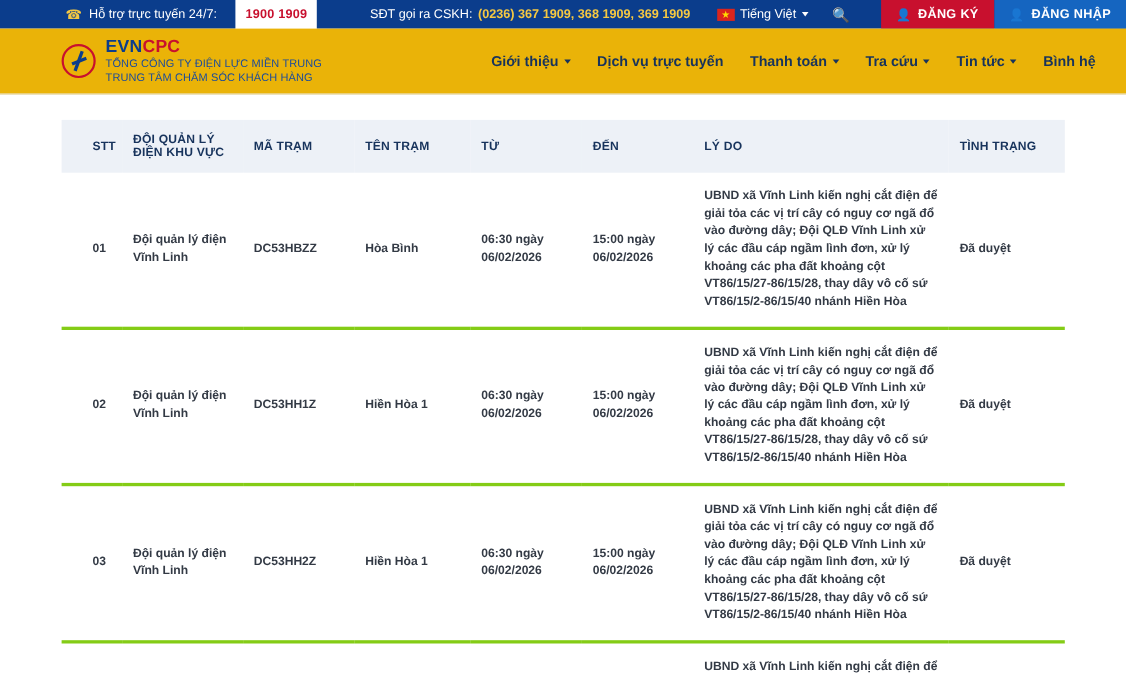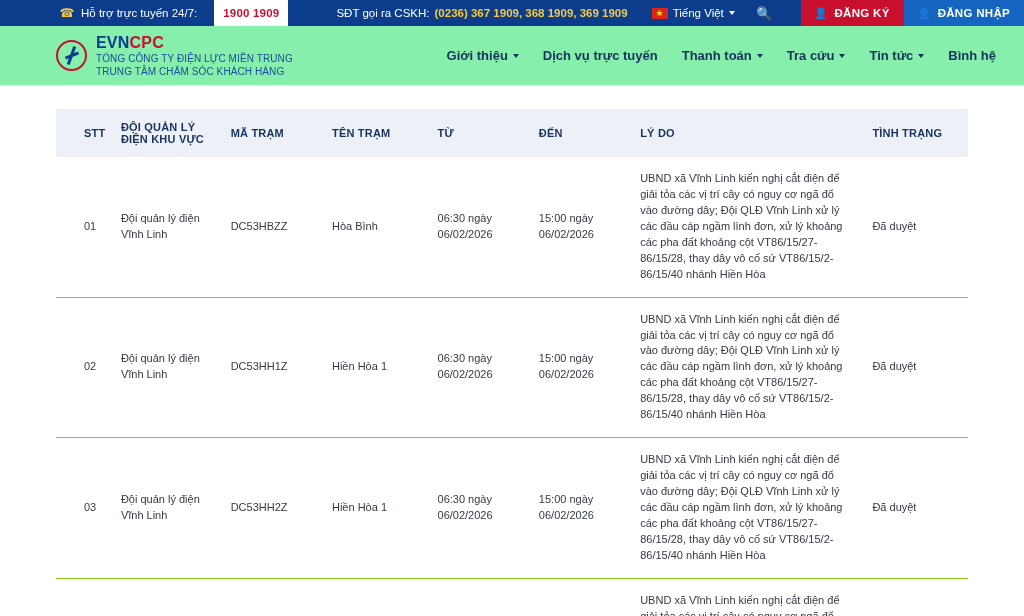--- a/index.html
+++ b/index.html
@@ -60,21 +60,21 @@
     padding: 0 14px; height: 26px;
     font-size: 11.5px; font-weight: bold; color: #fff;
     letter-spacing: .3px;
   }
   .auth-btn.register { background: #c8102e; }
   .auth-btn.login { background: #1565c0; }
   .user-ico { font-size: 11px; }
 
   
   .header {
-    height: 60px; background: #86efac;
+    height: 60px; background: #eab308;
     display: flex; align-items: center;
     padding: 0 28px 0 56px;
     border-bottom: 1px solid #e9edf2;
     position: relative;
   }
   .brand { display: flex; align-items: center; gap: 9px; }
   .logo-mark {
     width: 31px; height: 31px; border-radius: 50%;
     border: 2px solid #c8102e; position: relative;
     display: inline-block;
@@ -114,23 +114,24 @@
     text-align: left;
     padding: 12px 10px;
     letter-spacing: .2px;
     vertical-align: middle;
     text-transform: uppercase;
   }
   table.outage tbody td {
     font-size: 11px;
     color: #333a45;
     padding: 14px 10px;
-    border-bottom: 1px solid #84cc16;
+    border-bottom: 3px solid #84cc16;
     vertical-align: middle;
     line-height: 1.45;
+    font-weight: bold;
   }
   .col-stt { width: 52px; text-align: left; padding-left: 28px !important; margin-left: 29px; }
   .col-team { width: 104px; }
   .col-code { width: 96px; }
   .col-name { width: 100px; }
   .col-from { width: 96px; }
   .col-to { width: 96px; }
   .col-reason { width: 220px; }
   .col-status { width: 100px; }
   th.col-stt { padding-left: 28px !important; }

